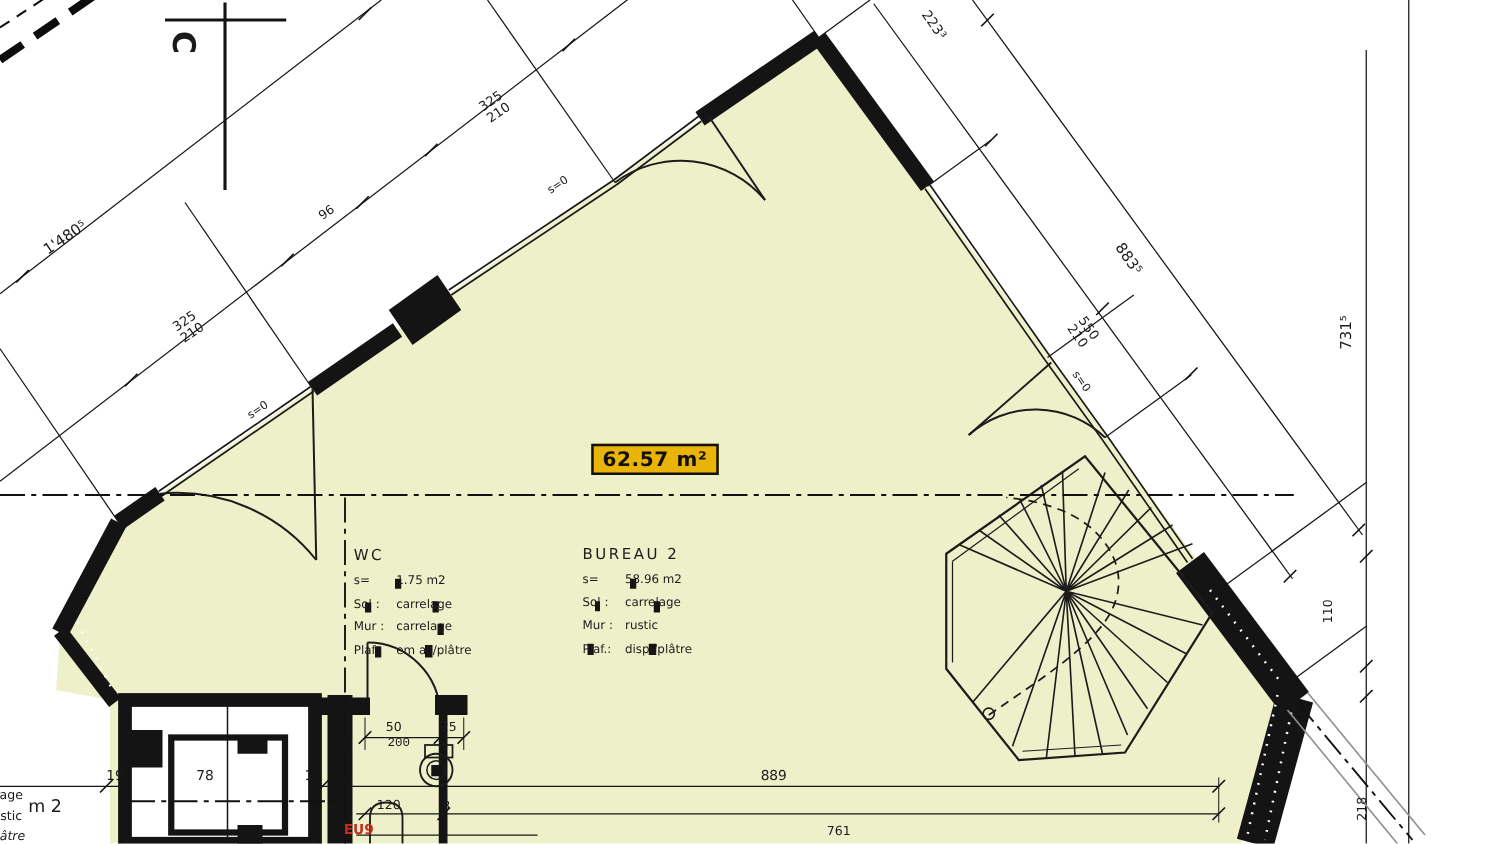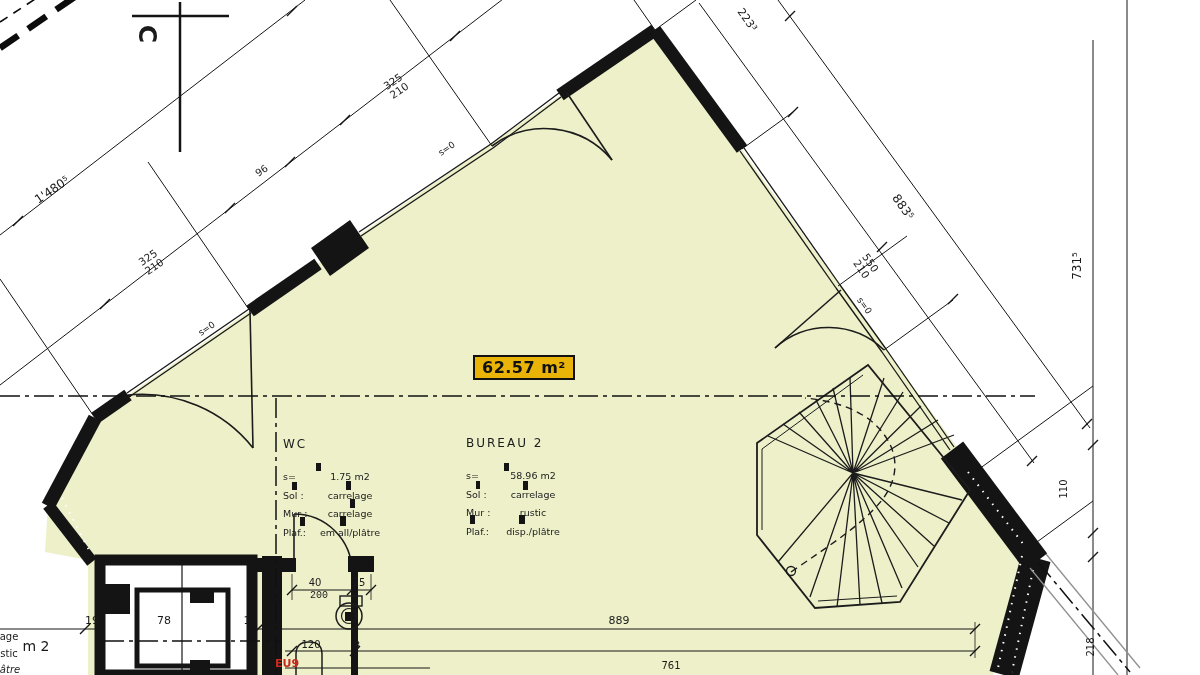--- a/index.html
+++ b/index.html
@@ -4,24 +4,24 @@
 <style>
   html,body{margin:0;padding:0;background:#fff;}
   #plan{position:relative;width:1200px;height:675px;overflow:hidden;background:#fff;
         font-family:"DejaVu Sans","Liberation Sans",sans-serif;}
   #plan svg{position:absolute;left:0;top:0;}
   .lbl{position:absolute;color:#1a1a1a;line-height:1.02;text-align:center;
        white-space:pre-line;transform-origin:center center;pointer-events:none;}
   .areabox{position:absolute;left:473px;top:355px;background:#eab308;border:2.5px solid #111;
        font-weight:bold;font-size:16px;padding:1px 7px;color:#111;letter-spacing:.5px;}
   .roominfo{position:absolute;width:112px;color:#1c1c1c;}
-  .rtitle{font-size:12px;letter-spacing:2px;margin-bottom:20px;}
+  .rtitle{font-size:12px;letter-spacing:2px;margin-bottom:8px;}
   .rrow{display:flex;font-size:9.5px;height:18.5px;align-items:flex-start;}
   .rk{width:34px;}
-  .rv{width:66px;text-align:center;}
+  .rv{width:66px;}
 </style>
 </head>
 <body>
 
 <div id="plan">
 
 <svg width="1200" height="675" viewBox="0 0 1200 675">
 
   <polygon points="95,418 655,30 975,472 1026,550 993,675 88,675 88,560 45,552 48,506" fill="#edf0c9"></polygon>
 
@@ -231,21 +231,21 @@
 210</span>
       <span class="lbl" style="left: 864px; top: 306px; font-size: 9px; transform: translate(-50%, -50%) rotate(55deg);">s=0</span>
       <span class="lbl" style="left: 1077px; top: 266px; font-size: 12px; transform: translate(-50%, -50%) rotate(-90deg);">731⁵</span>
       <span class="lbl" style="left: 1064px; top: 489px; font-size: 10px; transform: translate(-50%, -50%) rotate(-90deg);">110</span>
       <span class="lbl" style="left: 1091px; top: 647px; font-size: 10px; transform: translate(-50%, -50%) rotate(-90deg);">218</span>
       <span class="lbl" style="left: 92px; top: 621px; font-size: 11px; transform: translate(-50%, -50%) rotate(0deg);">19</span>
       <span class="lbl" style="left: 164px; top: 621px; font-size: 11px; transform: translate(-50%, -50%) rotate(0deg);">78</span>
       <span class="lbl" style="left: 247px; top: 621px; font-size: 11px; transform: translate(-50%, -50%) rotate(0deg);">1</span>
       <span class="lbl" style="left: 619px; top: 621px; font-size: 11px; transform: translate(-50%, -50%) rotate(0deg);">889</span>
       <span class="lbl" style="left: 671px; top: 666px; font-size: 10px; transform: translate(-50%, -50%) rotate(0deg); text-align: center;">761</span>
-      <span class="lbl" style="left: 315px; top: 583px; font-size: 10px; transform: translate(-50%, -50%) rotate(0deg);">40</span>
+      <span class="lbl" style="left: 315px; top: 583px; font-size: 10px; transform: translate(-50%, -50%) rotate(0deg);">50</span>
       <span class="lbl" style="left: 319px; top: 596px; font-size: 10px; transform: translate(-50%, -50%) rotate(0deg); font-family: Liberation Mono, monospace;">200</span>
       <span class="lbl" style="left: 359px; top: 583px; font-size: 10px; transform: translate(-50%, -50%) rotate(0deg);">25</span>
       <span class="lbl" style="left: 311px; top: 645px; font-size: 10px; transform: translate(-50%, -50%) rotate(0deg); text-align: center;">120</span>
       <span class="lbl" style="left: 357px; top: 646px; font-size: 10px; transform: translate(-50%, -50%) rotate(0deg);">8</span>
       <span class="lbl" style="left: 287px; top: 664px; font-size: 11px; font-weight: bold; color: rgb(197, 43, 30); transform: translate(-50%, -50%) rotate(0deg);">EU9</span>
       <span class="lbl" style="left: 12px; top: 646px; font-size: 14px; transform: translate(-50%, -50%) rotate(0deg); margin-left: 24px;">m 2</span>
       <span class="lbl" style="left: 9px; top: 637px; font-size: 10px; transform: translate(-50%, -50%) rotate(0deg); text-align: right;">age</span>
       <span class="lbl" style="left: 9px; top: 654px; font-size: 10px; transform: translate(-50%, -50%) rotate(0deg);">stic</span>
       <span class="lbl" style="left: 10px; top: 670px; font-size: 10px; transform: translate(-50%, -50%) rotate(0deg); font-style: italic;">âtre</span>
     </div>

